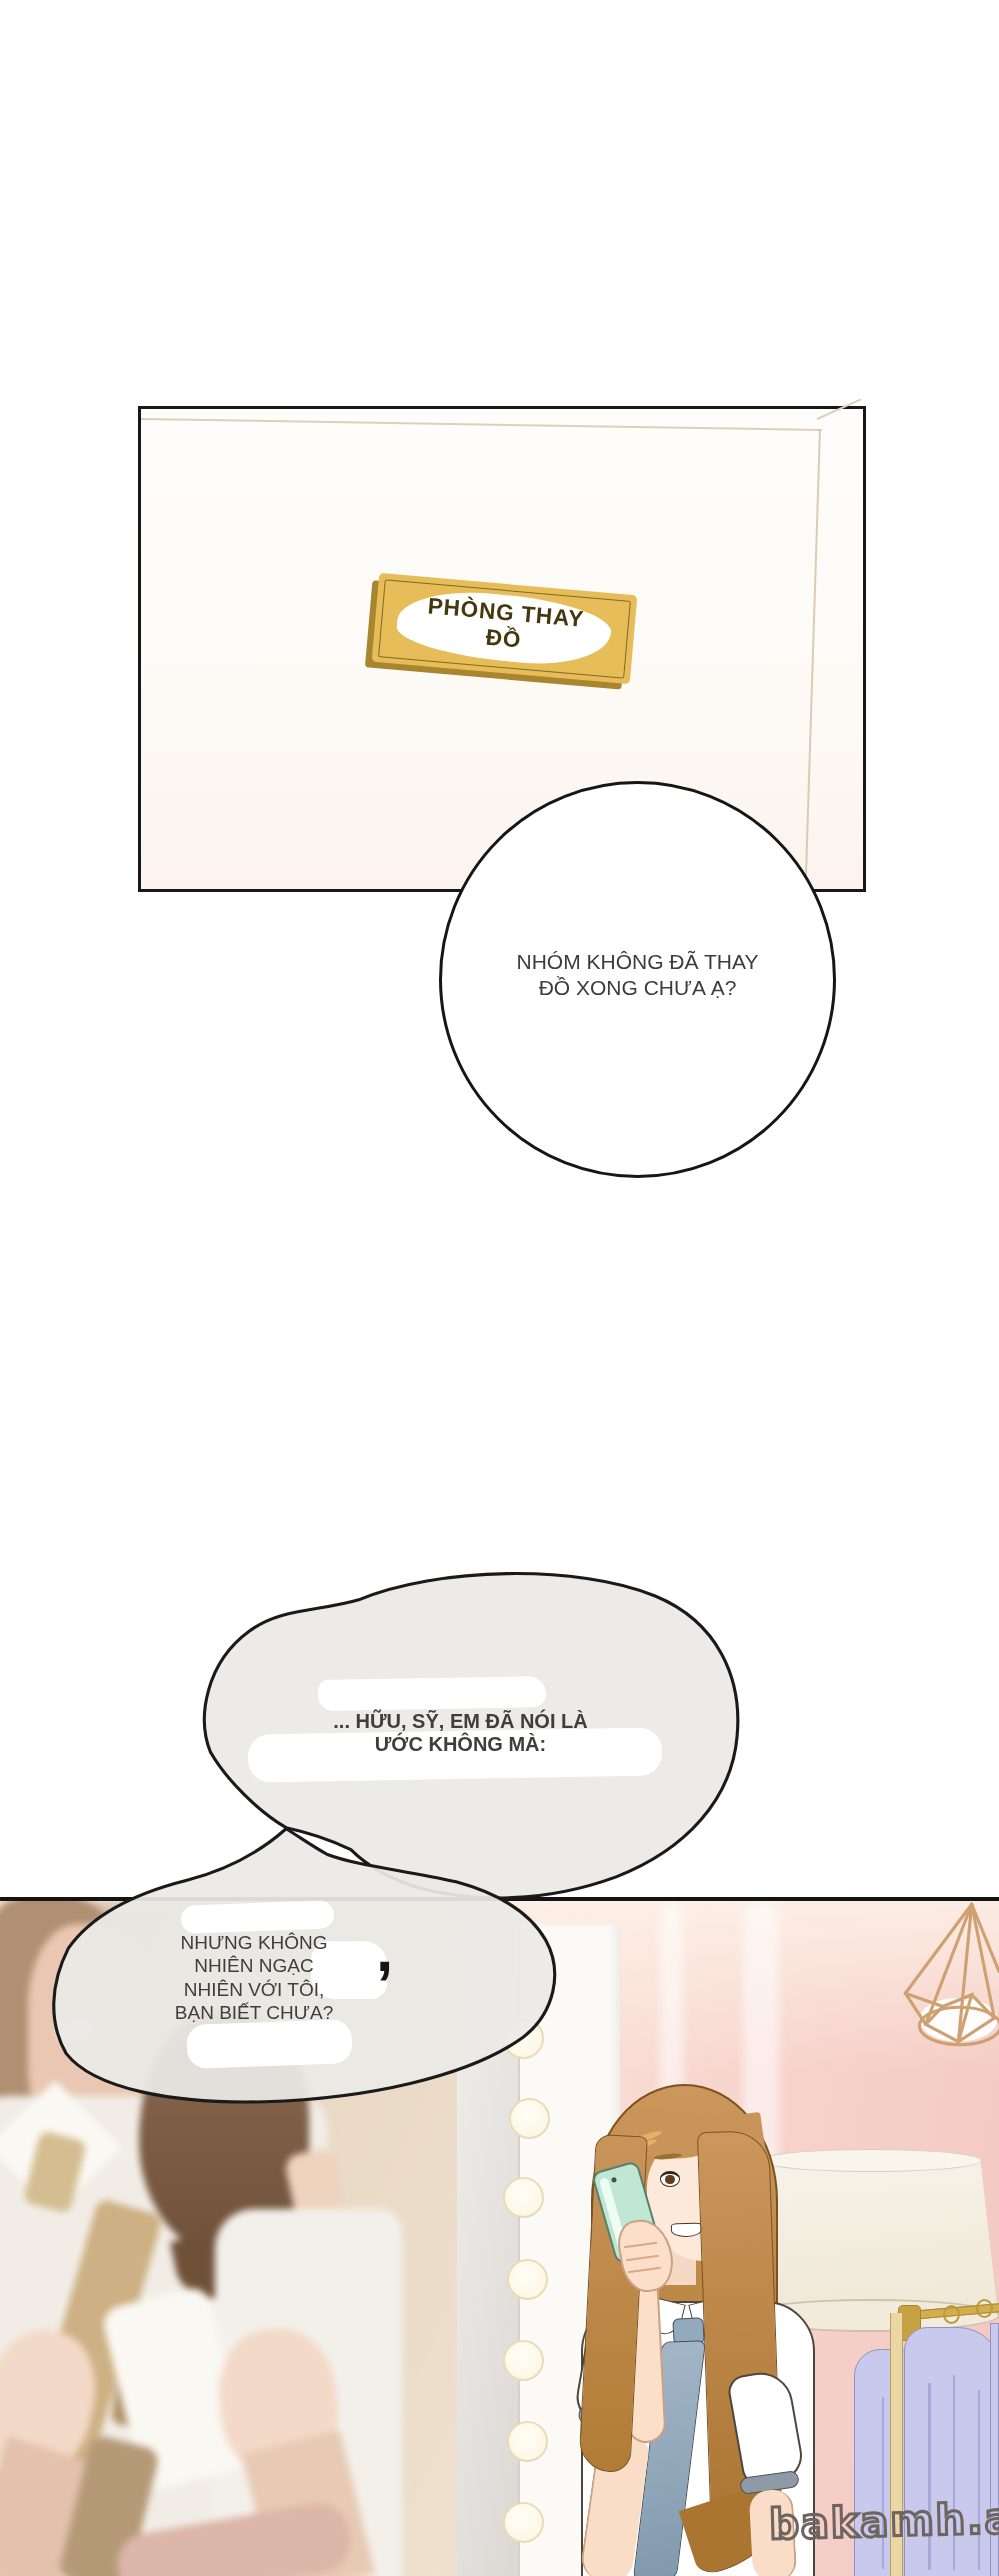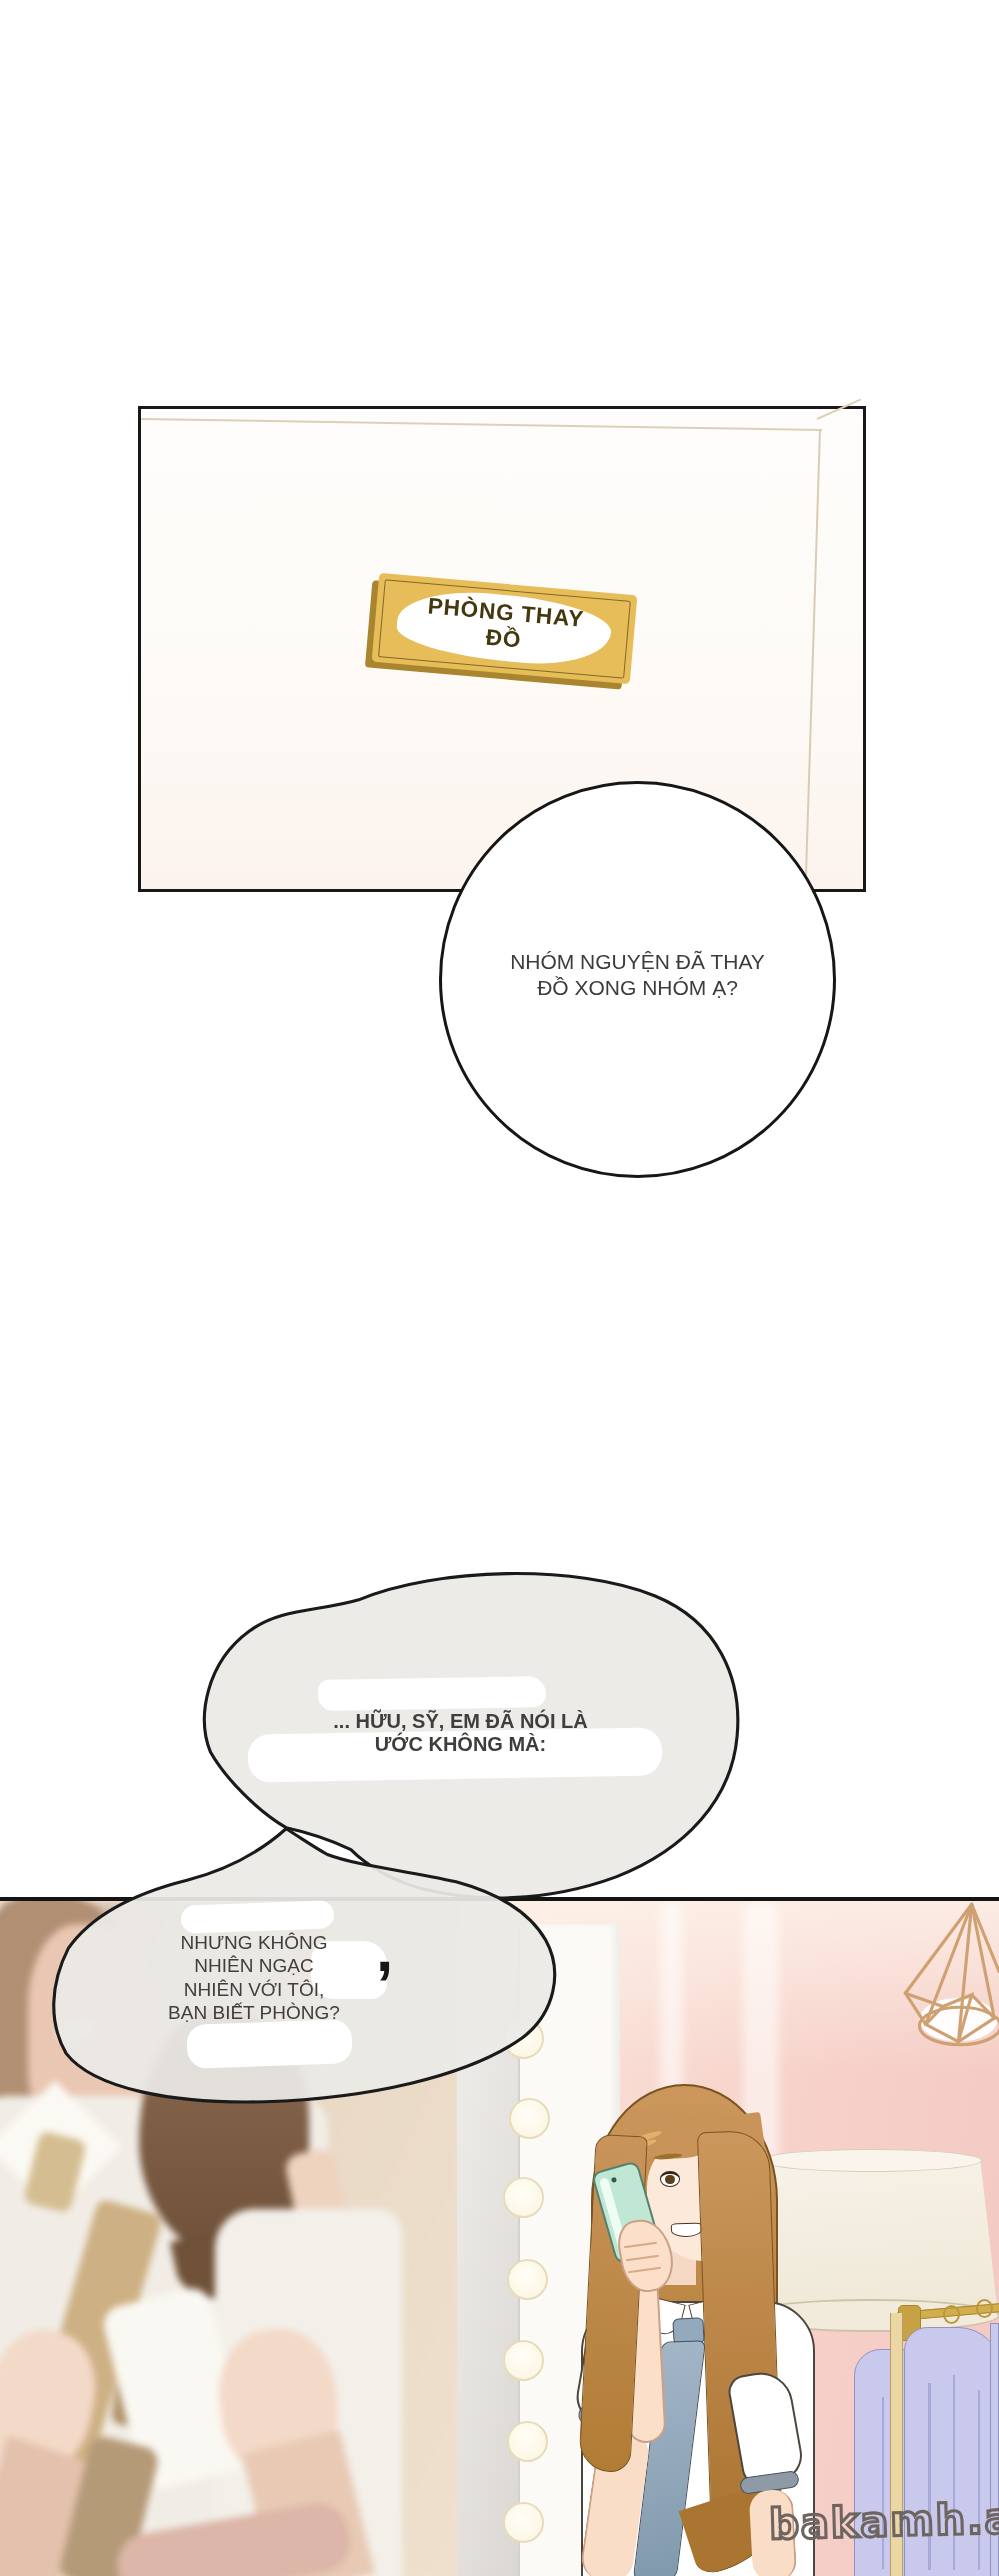--- a/index.html
+++ b/index.html
@@ -156,22 +156,22 @@
       <div class="abs sign-blob"></div>
       <div class="abs sign-text">
         <div>PHÒNG THAY</div>
         <div>ĐỒ</div>
       </div>
     </div>
   </div>
 
   <div class="abs bubble1">
     <div class="abs b1-text">
-      <div>NHÓM NGUYỆN ĐÃ THAY</div>
-      <div>ĐỒ XONG NHÓM Ạ?</div>
+      <div>NHÓM KHÔNG ĐÃ THAY</div>
+      <div>ĐỒ XONG CHƯA Ạ?</div>
     </div>
   </div>
 
   <div class="abs panel-bottom">
     <div class="abs wall-top"></div>
     <div class="abs ws ws1"></div>
     <div class="abs ws ws2"></div>
 
     <svg class="abs bsvg" style="left:896px;top:0;width:103px;height:168px" viewBox="0 0 132 215">
       <ellipse cx="80" cy="152" rx="50" ry="28" fill="#ffffff" opacity="0.95"></ellipse>
@@ -300,19 +300,19 @@
       C80,385 180,405 300,402 C430,398 560,370 630,320 C672,288 682,235 660,195
       C640,160 600,135 545,120 C480,105 420,100 380,85 C362,75 345,63 327,52 Z"></path>
   </svg>
   <div class="redact" style="left:181px;top:1903px;width:153px;height:28px;border-radius:14px;transform:rotate(-2deg)"></div>
   <div class="redact" style="left:311px;top:1941px;width:76px;height:58px;border-radius:19px 23.4px 15.6px 23.4px"></div>
   <div class="redact" style="left:187px;top:2022px;width:165px;height:44px;border-radius:19px;transform:rotate(-2deg)"></div>
   <div class="btext b3-text">
     <div>NHƯNG KHÔNG</div>
     <div>NHIÊN NGẠC</div>
     <div>NHIÊN VỚI TÔI,</div>
-    <div>BẠN BIẾT PHÒNG?</div>
+    <div>BẠN BIẾT CHƯA?</div>
   </div>
 
   <div class="abs comma">,</div>
 
 </div>
 
 
 </body></html>

